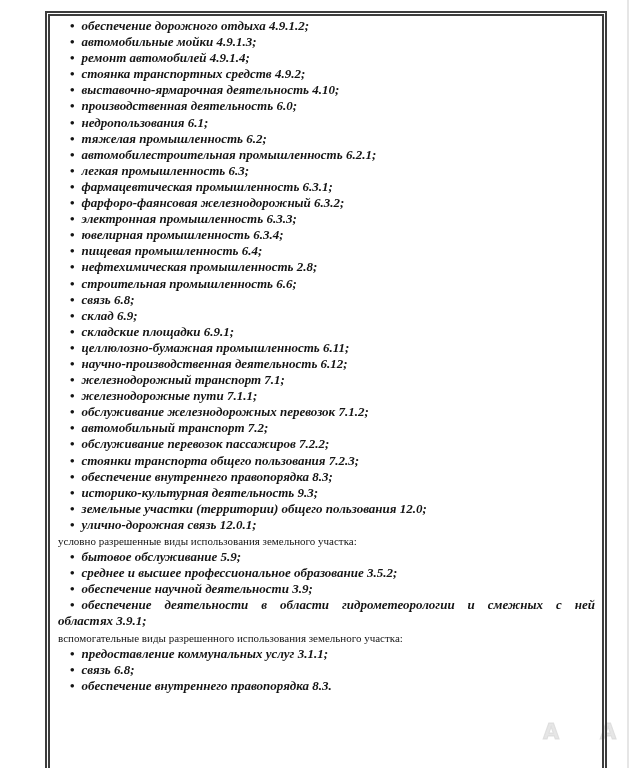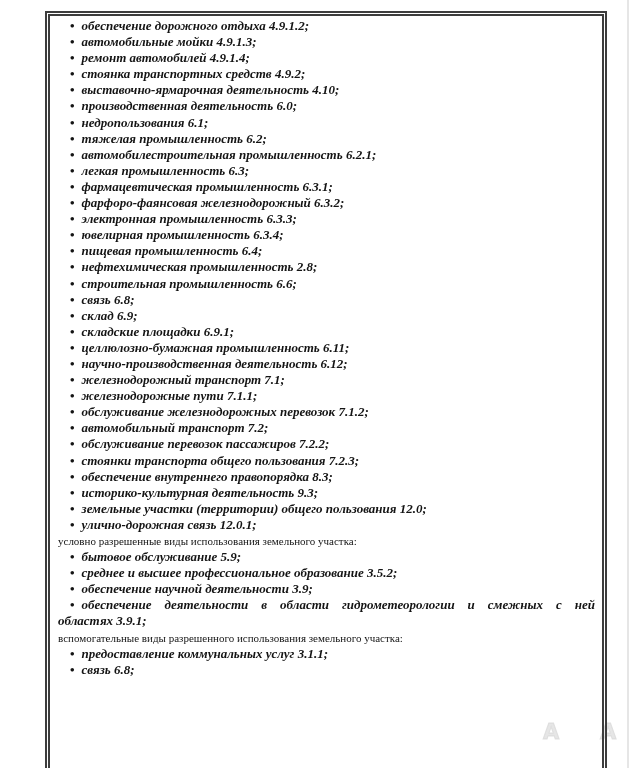--- a/index.html
+++ b/index.html
@@ -124,16 +124,17 @@
         <div class="item force-justify"><span class="bullet">•</span><span class="item-text">обеспечение деятельности в области гидрометеорологии и смежных с ней</span></div>
         <div class="item continuation">областях 3.9.1;</div>
       </div>
 
     <div class="section-header">вспомогательные виды разрешенного использования земельного участка:</div>
 
     <div>
 
     <div class="item"><span class="bullet">•</span><span class="item-text">предоставление коммунальных услуг 3.1.1;</span></div>
         <div class="item"><span class="bullet">•</span><span class="item-text">связь 6.8;</span></div>
+        <div class="item"><span class="bullet">•</span><span class="item-text">обеспечение внутреннего правопорядка 8.3.</span></div>
       </div>
 
   </div>
 </div>
 
 </body></html>

